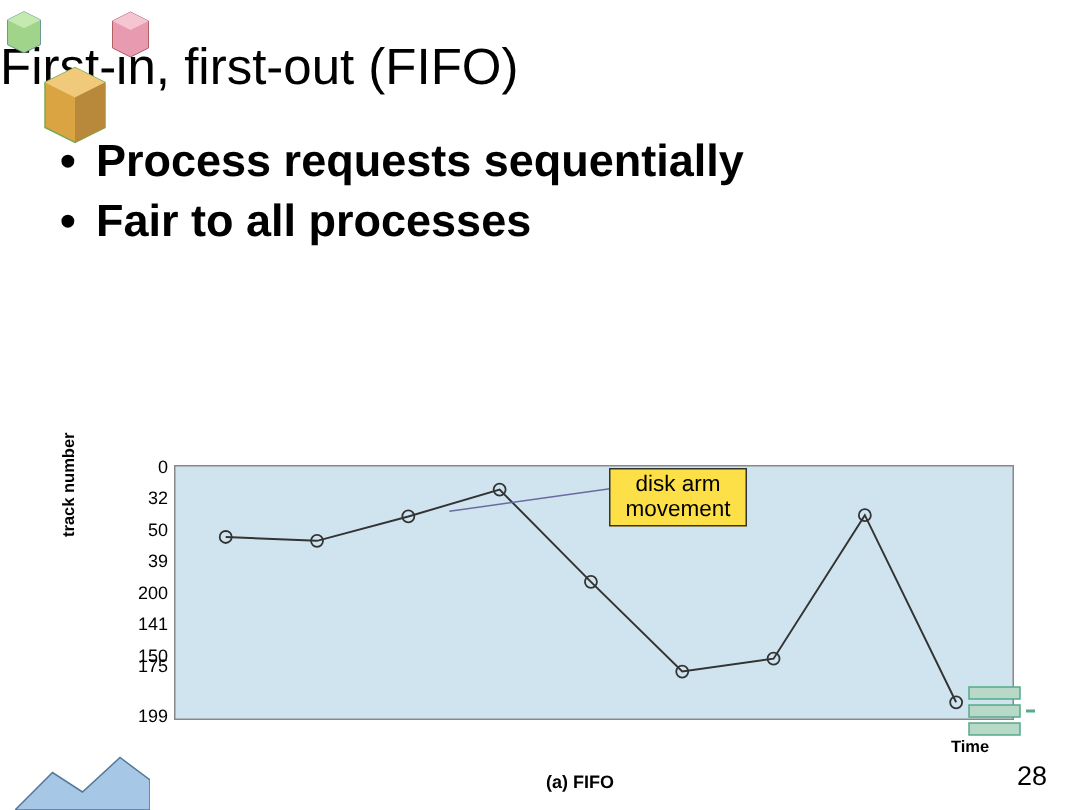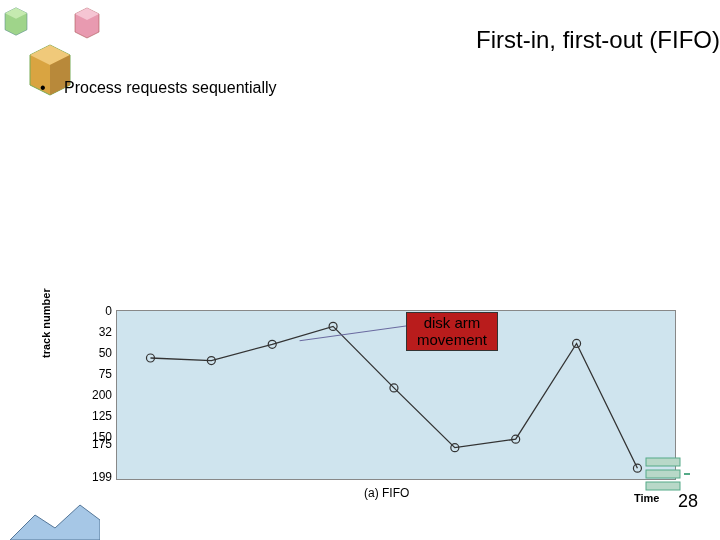--- a/index.html
+++ b/index.html
@@ -12,31 +12,32 @@
     overflow: hidden;
   }
   .illustration-top {
     position: absolute;
     top: 0;
     left: 0;
     width: 120px;
     height: 100px;
   }
   .title {
-    text-align: right;
-    font-size: 24px;
+    text-align: left;
+    font-size: 34px;
     font-weight: normal;
     margin-top: 26px;
     margin-bottom: 24px;
   }
   .bullets {
     margin-left: 40px;
     margin-right: 30px;
-    font-size: 16px;
+    font-size: 30px;
     line-height: 1.25;
+    font-weight: bold;
   }
   .bullets li { list-style: none; position: relative; padding-left: 24px; margin-bottom: 2px; }
   .bullets li::before {
     content: "•";
     position: absolute;
     left: 0;
     top: 0;
   }
   .chart-wrap {
     position: absolute;
@@ -65,45 +66,46 @@
   }
   .ytick {
     position: absolute;
     font-size: 12px;
     right: 578px;
     width: 30px;
     text-align: right;
   }
   .callout {
     position: absolute;
-    background: #b91c1c;
+    background: #fde047;
     border: 1px solid #333;
     font-size: 15px;
     text-align: center;
     padding: 2px 10px;
     line-height: 1.1;
   }
   .callout-line {
     position: absolute;
     border-top: 1px solid #6a6aa0;
   }
   .caption {
     position: absolute;
     font-size: 12px;
-    font-weight: normal;
+    font-weight: bold;
+    margin-top: 28px;
   }
   .xlabel {
     position: absolute;
     font-size: 11px;
     font-weight: bold;
   }
   .slidenum {
     position: absolute;
     right: 22px;
-    bottom: 28px;
+    bottom: 12px;
     font-size: 18px;
   }
   .illustration-bottom {
     position: absolute;
     bottom: 0;
     left: 10px;
     width: 90px;
     height: 40px;
   }
   .illustration-right {
@@ -130,31 +132,32 @@
   <g transform="translate(5,5) scale(0.55)">
     <polygon points="0,15 20,5 40,15 40,45 20,55 0,45" fill="#9fd48a" stroke="#588" stroke-width="1"></polygon>
     <polygon points="0,15 20,5 40,15 20,25" fill="#c5eab0"></polygon>
   </g>
 </svg>
 
 <h1 class="title">First-in, first-out (FIFO)</h1>
 
 <ul class="bullets">
   <li>Process requests sequentially</li>
+  <li>Fair to all processes</li>
 </ul>
 
 <div class="chart-wrap">
   <div class="ylabel">track number</div>
 
   <div class="ytick" style="top:-6px">0</div>
   <div class="ytick" style="top:15px">32</div>
   <div class="ytick" style="top:36px">50</div>
-  <div class="ytick" style="top:57px">75</div>
+  <div class="ytick" style="top:57px">39</div>
   <div class="ytick" style="top:78px">200</div>
-  <div class="ytick" style="top:99px">125</div>
+  <div class="ytick" style="top:99px">141</div>
   <div class="ytick" style="top:120px">150</div>
   <div class="ytick" style="top:127px">175</div>
   <div class="ytick" style="top:160px">199</div>
 
   <div class="chart-area">
     <svg width="560" height="170" viewBox="0 0 560 170">
       <polyline id="chart-line" fill="none" stroke="#333" stroke-width="1.3" points="33.478260869565226,46.984924623115575 94.34782608695653,49.54773869346734 155.21739130434784,33.31658291457286 216.08695652173915,15.376884422110553 276.95652173913044,76.88442211055276 337.82608695652175,136.68341708542715 398.69565217391306,128.14070351758795 459.5652173913044,32.462311557788944 520.4347826086957,157.1859296482412"></polyline>
       <g id="chart-points">
           <circle cx="33.478260869565226" cy="46.984924623115575" r="4" fill="none" stroke="#333" stroke-width="1.2"></circle>
           <circle cx="94.34782608695653" cy="49.54773869346734" r="4" fill="none" stroke="#333" stroke-width="1.2"></circle>

